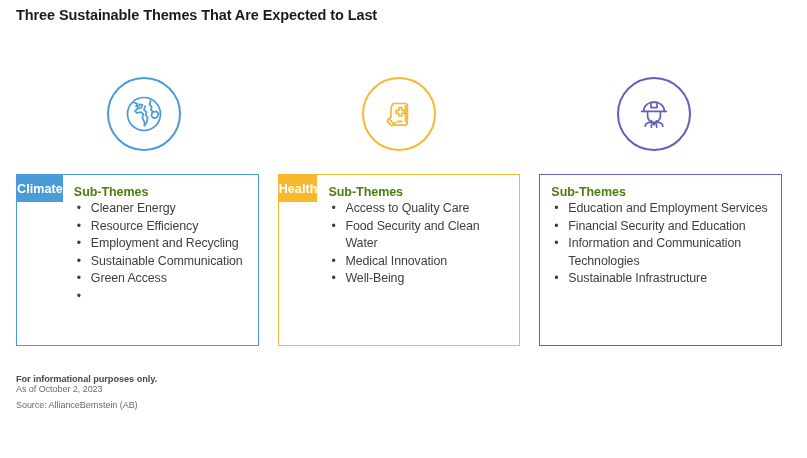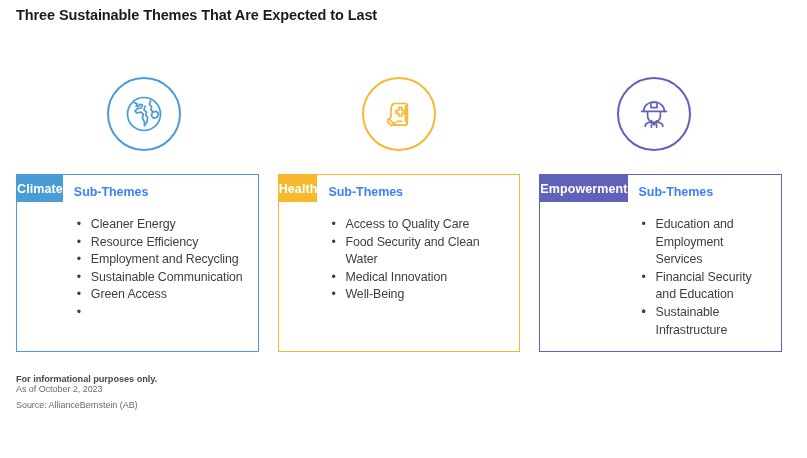--- a/index.html
+++ b/index.html
@@ -87,22 +87,22 @@
     font-weight: bold;
     letter-spacing: 0.1px;
   }
   .card-body {
     padding: 10px 9px 12px 11px;
     color: #3b3b3b;
   }
   .sub-themes-label {
     font-size: 12.5px;
     font-weight: bold;
-    color: #3b82f6;
-    margin-bottom: 17px;
+    color: #4d7c0f;
+    margin-bottom: 1px;
     letter-spacing: -0.05px;
   }
   ul.sub-list {
     list-style: none;
   }
   ul.sub-list li {
     position: relative;
     padding-left: 17px;
     font-size: 12.4px;
     line-height: 17.6px;
@@ -243,29 +243,26 @@
         <ul class="sub-list">
           <li><span class="bullet">•</span><span>Access to Quality Care</span></li>
           <li><span class="bullet">•</span><span>Food Security and Clean Water</span></li>
           <li><span class="bullet">•</span><span>Medical Innovation</span></li>
           <li><span class="bullet">•</span><span>Well-Being</span></li>
         </ul>
       </div>
     </div>
 
     <div class="card theme-empowerment">
-      <div class="card-header">
-        <span class="card-header-label">Empowerment</span>
-      </div>
       <div class="card-body">
         <div class="sub-themes-label">Sub-Themes</div>
         <ul class="sub-list">
           <li><span class="bullet">•</span><span>Education and Employment Services</span></li>
           <li><span class="bullet">•</span><span>Financial Security and Education</span></li>
-          <li><span class="bullet">•</span></li>
+          <li><span class="bullet">•</span><span>Information and Communication Technologies</span></li>
           <li><span class="bullet">•</span><span>Sustainable Infrastructure</span></li>
         </ul>
       </div>
     </div>
 
   </div>
 
   <div class="footnotes">
     <div class="fn-bold">For informational purposes only.</div>
     <div class="fn-line">As of October 2, 2023</div>

